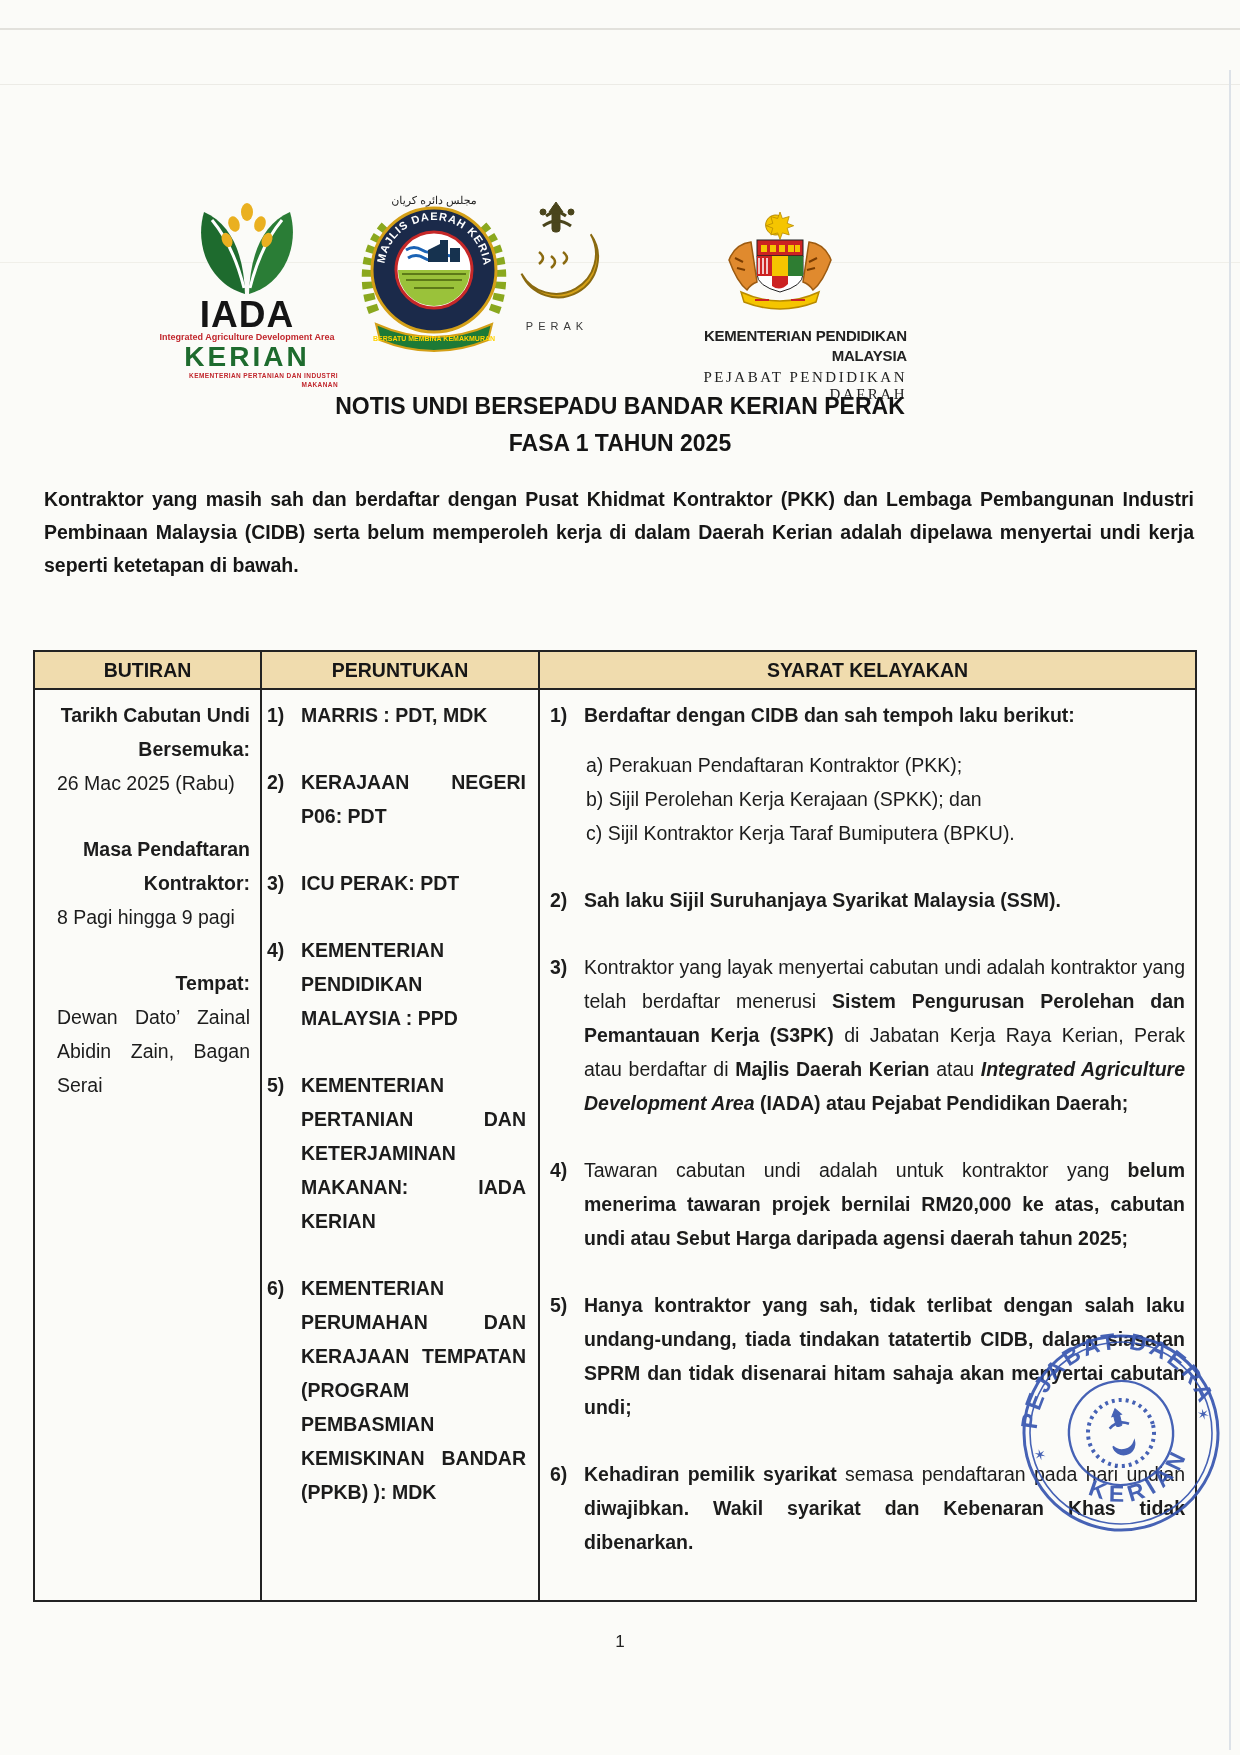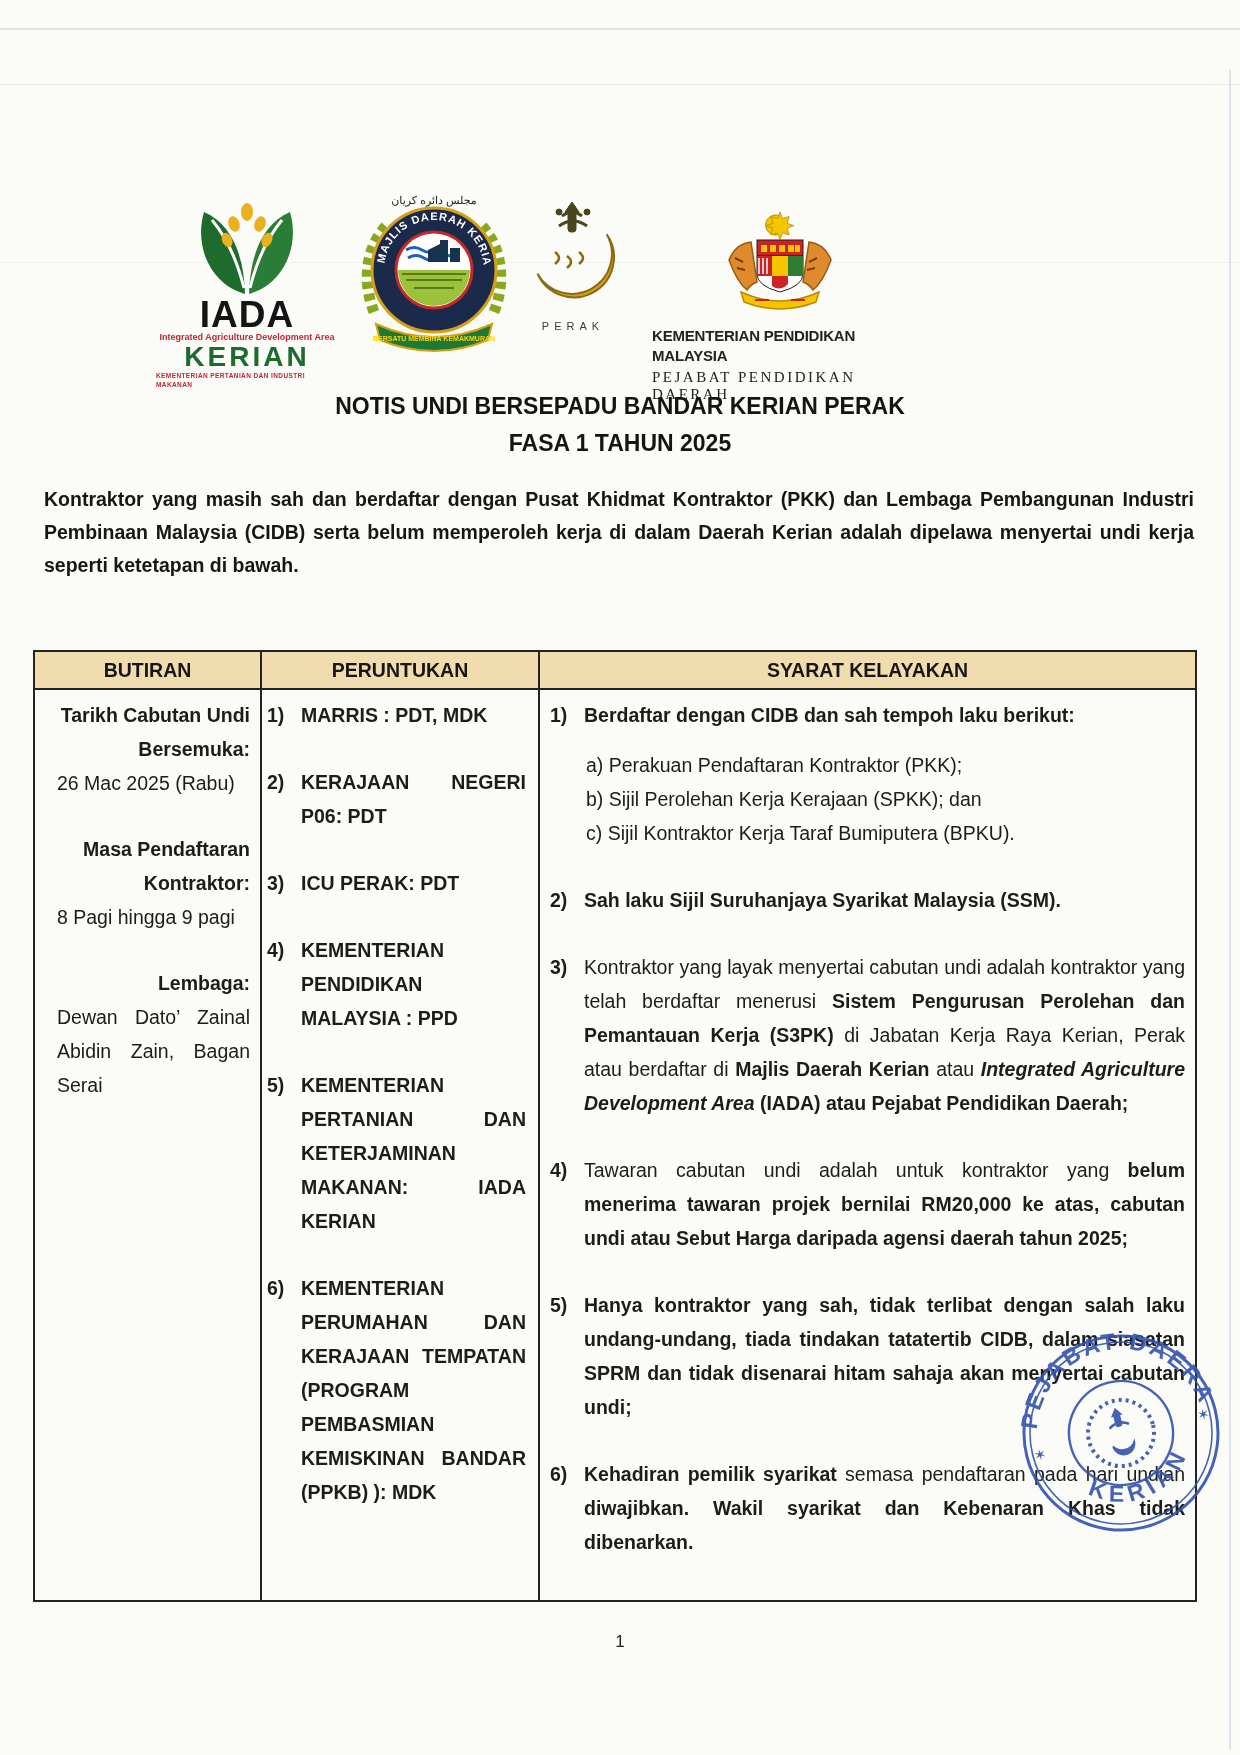--- a/index.html
+++ b/index.html
@@ -10,24 +10,24 @@
     font-family:"Liberation Sans", sans-serif;
     color:#1c1c1c;
     overflow:hidden;
   }
   .artifact { position:absolute; pointer-events:none; }
   .scanline1 { top:28px; left:0; width:100%; height:2px; background:#e2e1dc; }
   .scanline2 { top:84px; left:0; width:100%; height:1px; background:#ecebe6; }
   .scanline3 { top:262px; left:0; width:100%; height:1px; background:#f0efe9; }
   .scanline-v { top:70px; left:1229px; width:2px; height:1680px; background:#dde2e8; }
 
-  .logo-block { position:absolute; display:flex; flex-direction:column; align-items:center; text-align:left; }
+  .logo-block { position:absolute; display:flex; flex-direction:column; align-items:center; text-align:right; }
   .iada-block  { left:156px; top:198px; width:182px; }
   .mdk-block   { left:356px; top:192px; width:156px; }
-  .perak-block { left:518px; top:200px; width:110px; }
+  .perak-block { left:502px; top:200px; width:110px; }
   .kpm-block   { left:652px; top:208px; width:255px; }
 
   .iada-acronym { font-size:37px; font-weight:800; letter-spacing:1px; color:#151515; line-height:34px; }
   .iada-sub { font-size:9px; font-weight:bold; color:var(--iada-red); line-height:11px; }
   .iada-name { font-size:28px; font-weight:800; letter-spacing:3px; color:var(--iada-green); line-height:28px; }
   .iada-foot { font-size:6.5px; font-weight:bold; color:var(--iada-red); letter-spacing:.4px; line-height:9px; }
 
   .perak-label { font-size:11px; letter-spacing:5px; color:#3a3a3a; margin-top:2px; }
 
   .kpm-line1 { font-size:15px; font-weight:800; letter-spacing:-0.2px; color:#222; margin-top:6px; line-height:20px; }
@@ -179,21 +179,21 @@
   <div class="td td-butiran">
       <div class="b-block">
         <div class="b-label">Tarikh Cabutan Undi Bersemuka:</div>
         <div class="b-value">26 Mac 2025 (Rabu)</div>
       </div>
       <div class="b-block">
         <div class="b-label">Masa Pendaftaran Kontraktor:</div>
         <div class="b-value">8 Pagi hingga 9 pagi</div>
       </div>
       <div class="b-block">
-        <div class="b-label">Lembaga:</div>
+        <div class="b-label">Tempat:</div>
         <div class="b-value">Dewan Dato’ Zainal Abidin Zain, Bagan Serai</div>
       </div>
     </div>
   <div class="td td-peruntukan">
       <div class="num-item">
         <div class="num">1)</div>
         <div class="txt">MARRIS : PDT, MDK</div>
       </div>
       <div class="num-item">
         <div class="num">2)</div>

